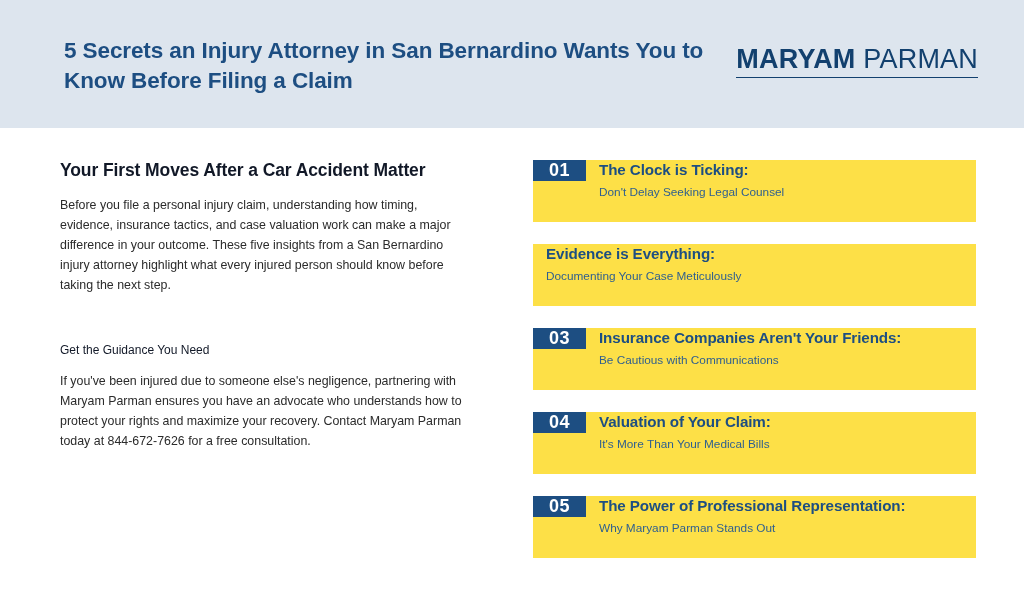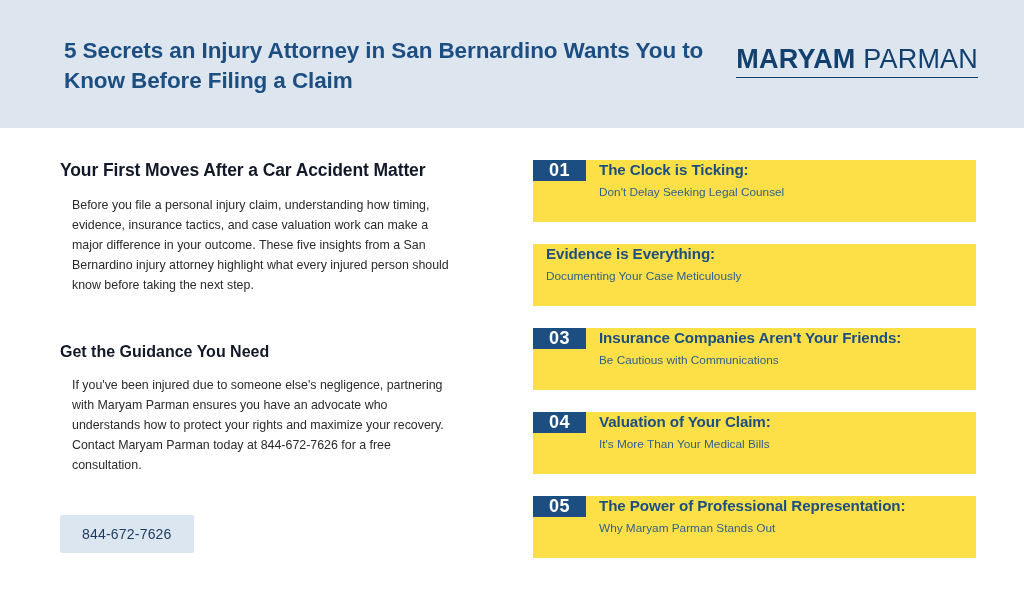--- a/index.html
+++ b/index.html
@@ -91,31 +91,31 @@
     font-size: 17.5px;
     font-weight: bold;
     color: #111827;
     margin: 0 0 14px 0;
     letter-spacing: -0.1px;
   }
   .left-body {
     font-size: 12.4px;
     line-height: 20px;
     color: #2b2b2b;
-    margin: 12px;
+    margin: 0;
   }
   .left-col-2 {
     position: absolute;
     left: 60px;
     top: 215px;
     width: 410px;
   }
   .left-heading-2 {
-    font-size: 16px;
-    font-weight: bold;
+    font-size: 12px;
+    font-weight: normal;
     color: #111827;
     margin: 0 0 14px 0;
   }
   .phone-pill {
     display: inline-block;
     margin-top: 28px;
     background: #dbe6f1;
     color: #1b3a5c;
     font-size: 14px;
     padding: 11px 22px;
@@ -189,21 +189,20 @@
   <div class="content">
 
     <div class="left-col">
       <h2 class="left-heading">Your First Moves After a Car Accident Matter</h2>
       <p class="left-body">Before you file a personal injury claim, understanding how timing, evidence, insurance tactics, and case valuation work can make a major difference in your outcome. These five insights from a San Bernardino injury attorney highlight what every injured person should know before taking the next step.</p>
     </div>
 
     <div class="left-col-2">
       <h3 class="left-heading-2">Get the Guidance You Need</h3>
       <p class="left-body">If you've been injured due to someone else's negligence, partnering with Maryam Parman ensures you have an advocate who understands how to protect your rights and maximize your recovery. Contact Maryam Parman today at 844-672-7626 for a free consultation.</p>
-      <div class="phone-pill">844-672-7626</div>
     </div>
 
     <div class="right-col">
 
       <div class="secret-row">
         <div class="secret-num">01</div>
         <div class="secret-text">
           <div class="secret-title">The Clock is Ticking:</div>
           <div class="secret-sub">Don't Delay Seeking Legal Counsel</div>
         </div>

